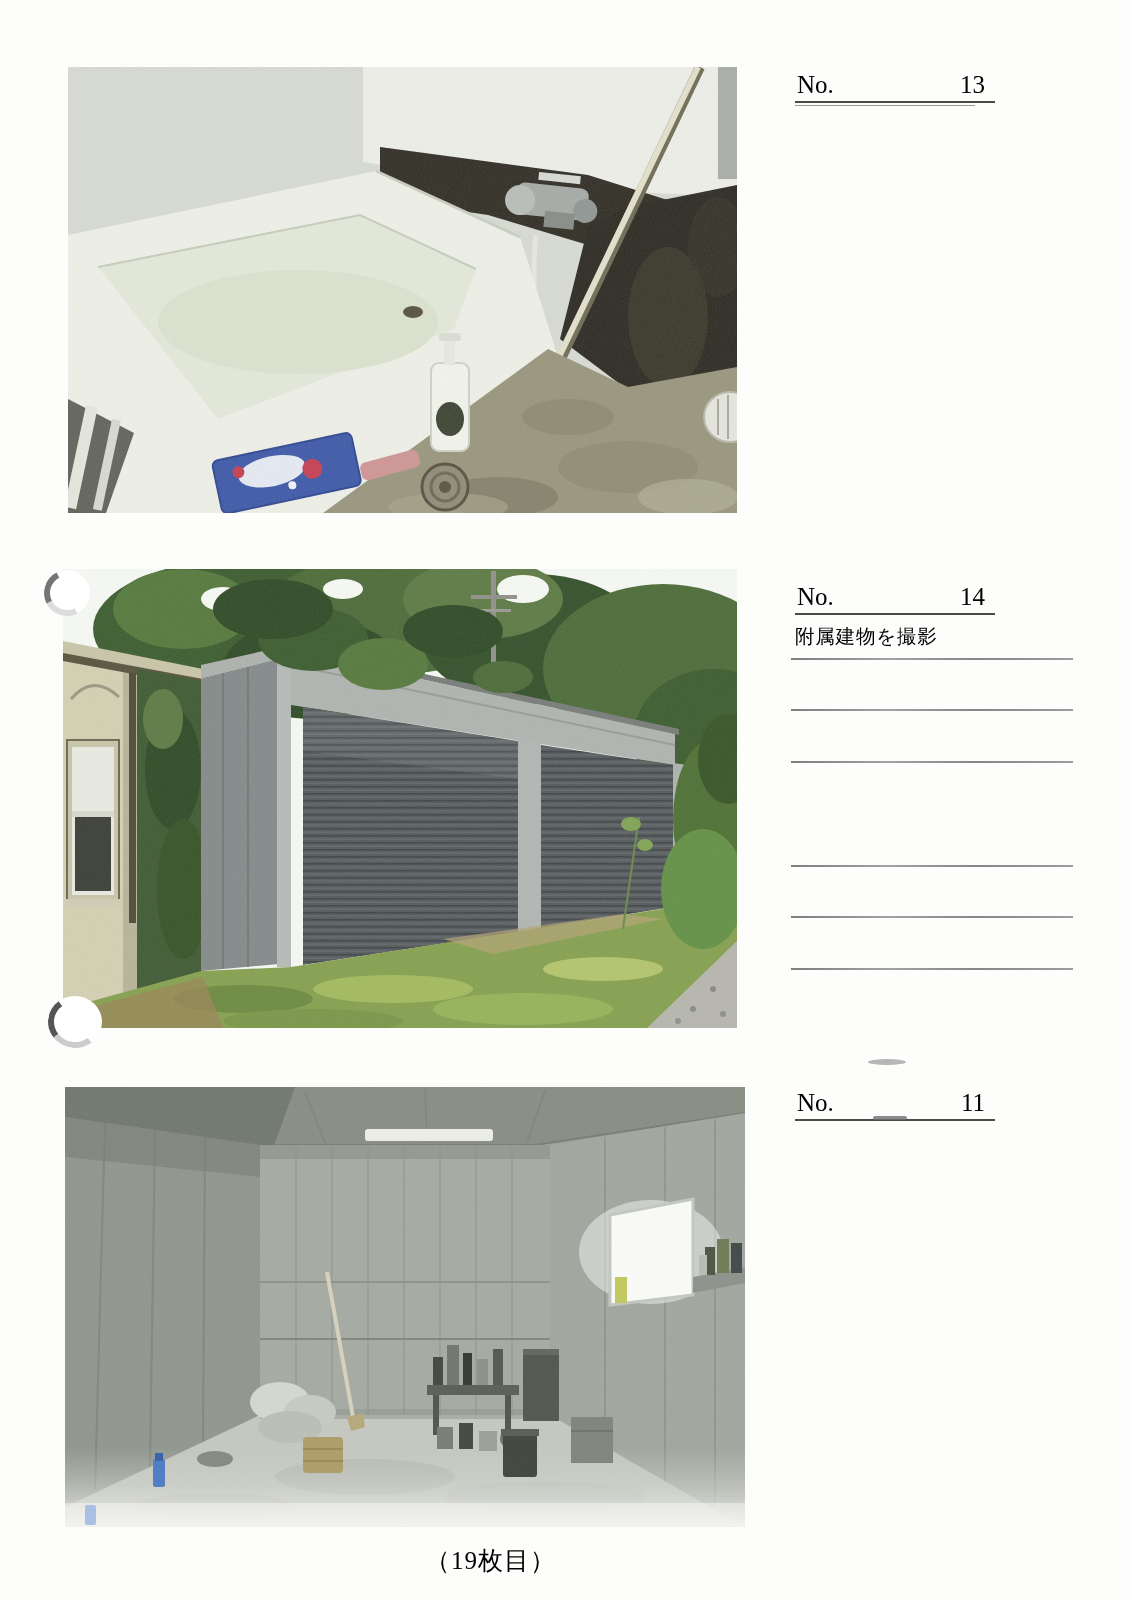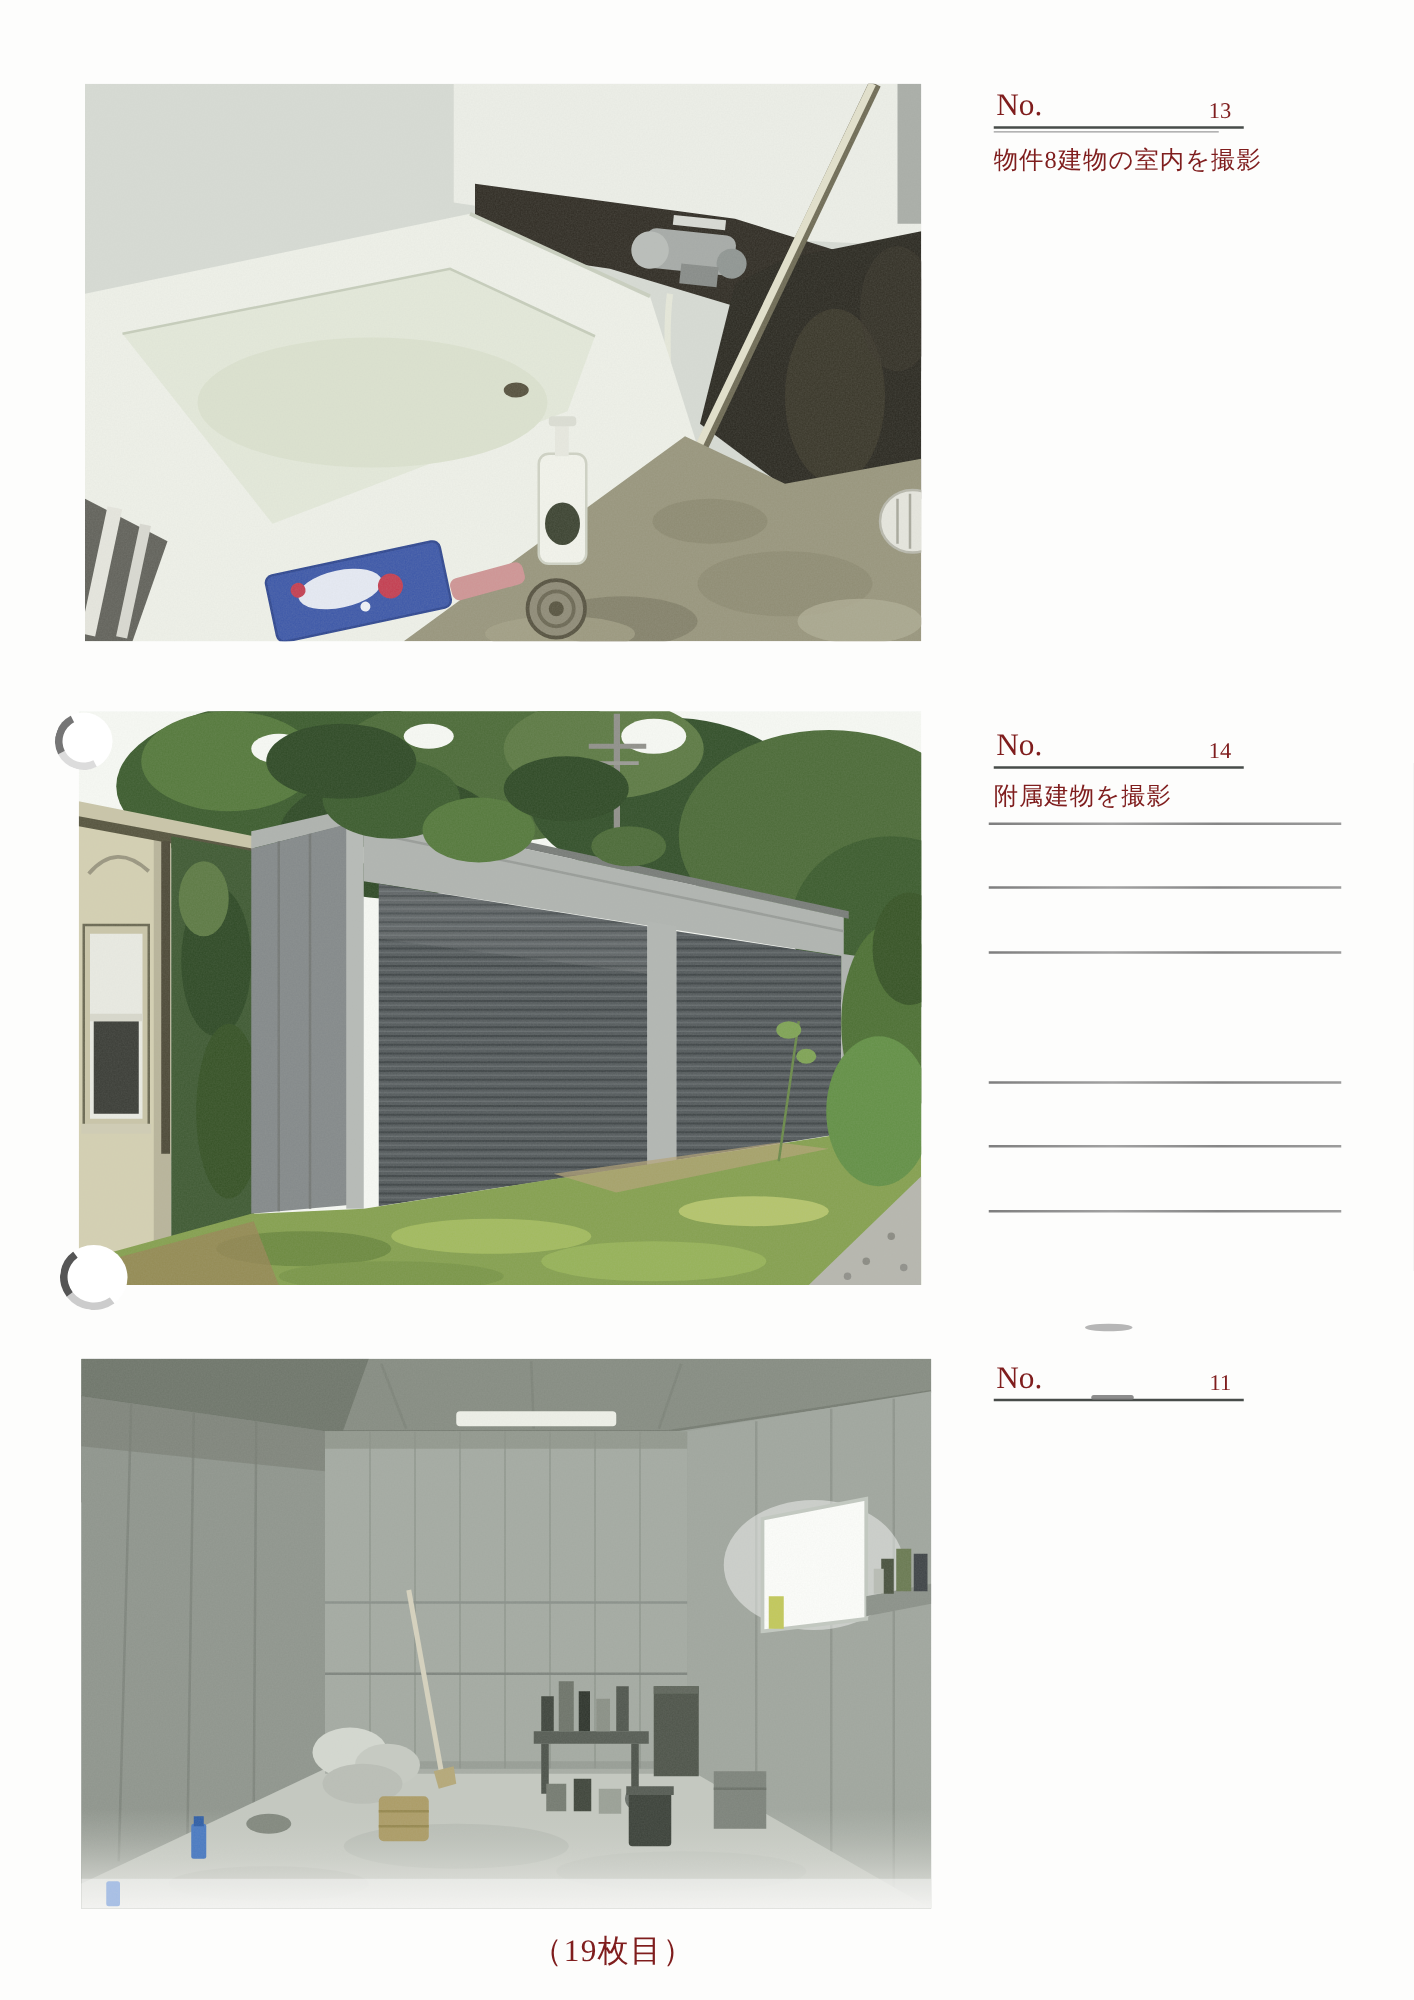--- a/index.html
+++ b/index.html
@@ -1,23 +1,23 @@
 <!DOCTYPE html>
 <html><head>
 <meta charset="utf-8">
 <style>
   html,body{margin:0;padding:0;background:#e9e9e9;}
   .page{position:relative;width:1131px;height:1600px;background:#fdfdfc;overflow:hidden;
-        font-family:"Liberation Serif","DejaVu Serif",serif;color:#7f1d1d;}
+        font-family:"Liberation Serif","DejaVu Serif",serif;color:#000000;}
   .photo{position:absolute;z-index:1;line-height:0;}
   .photo svg{display:block;}
   .entry{position:absolute;left:795px;width:300px;z-index:3;}
   .no-row{display:flex;justify-content:space-between;align-items:flex-end;width:188px;
           border-bottom:2px solid #474c49;padding:0 10px 2px 2px;font-size:25px;height:31px;}
-  .no-num{font-size:18px;}
+  .no-num{font-size:25px;}
   .u-echo{width:180px;height:1px;background:#9b9b9b;margin-top:2px;}
   .caption{margin-top:8px;font-size:19.5px;letter-spacing:0.8px;white-space:nowrap;}
   .ruled-line{position:absolute;left:791px;width:282px;height:2px;z-index:3;
               background:linear-gradient(90deg,#7e7e7e,#a2a2a2 35%,#868686 65%,#9c9c9c);}
   .footer{position:absolute;top:1544px;left:425px;width:300px;text-align:left;
           font-size:25px;letter-spacing:1px;z-index:3;}
   .punch{position:absolute;z-index:2;border-radius:50%;background:#fff;}
   .punch-ring{width:100%;height:100%;box-sizing:border-box;border:6px solid transparent;
               border-radius:50%;}
   #punch1 .punch-ring{border-left-color:#757575;border-bottom-color:rgba(117,117,117,.25);transform:rotate(18deg);}
@@ -321,21 +321,20 @@
   <div class="punch" id="punch2" style="left:48px;top:996px;width:54px;height:52px;">
       <div class="punch-ring"></div>
     </div>
 
   <div class="entry" style="top:68px;">
     <div class="no-row">
       <span>No.</span>
       <span class="no-num">13</span>
     </div>
     <div class="u-echo"></div>
-    <div class="caption">物件8建物の室内を撮影</div>
   </div>
 
   <div class="entry" style="top:580px;">
     <div class="no-row">
       <span>No.</span>
       <span class="no-num">14</span>
     </div>
     <div class="caption">附属建物を撮影</div>
   </div>
 

